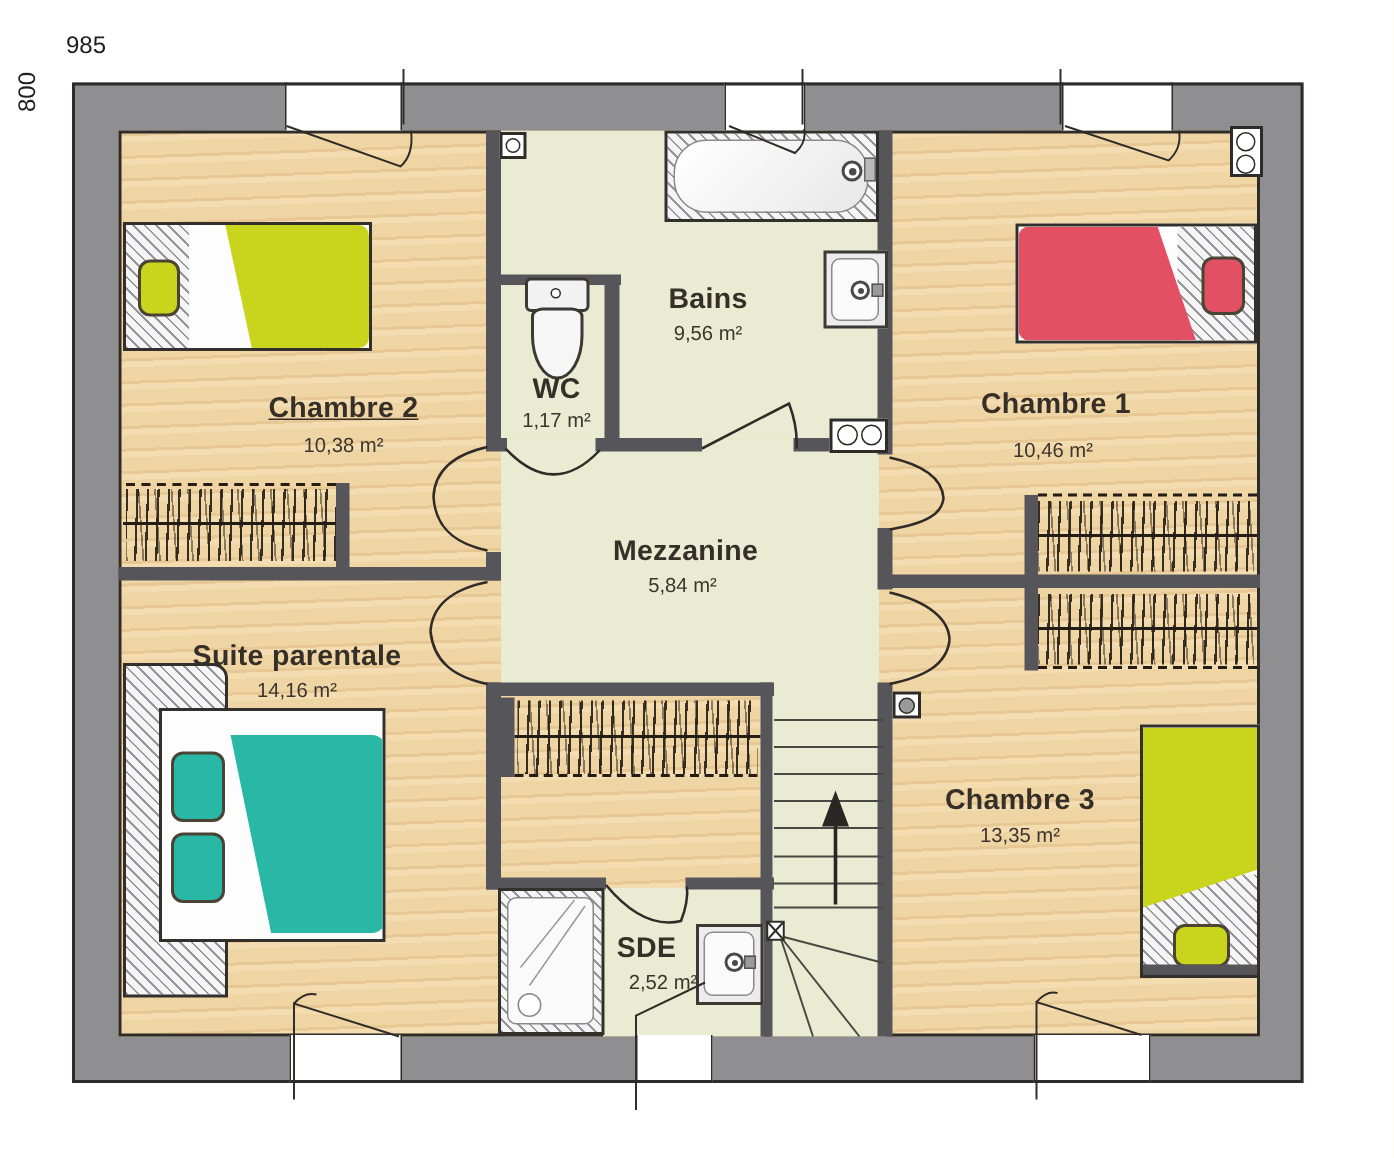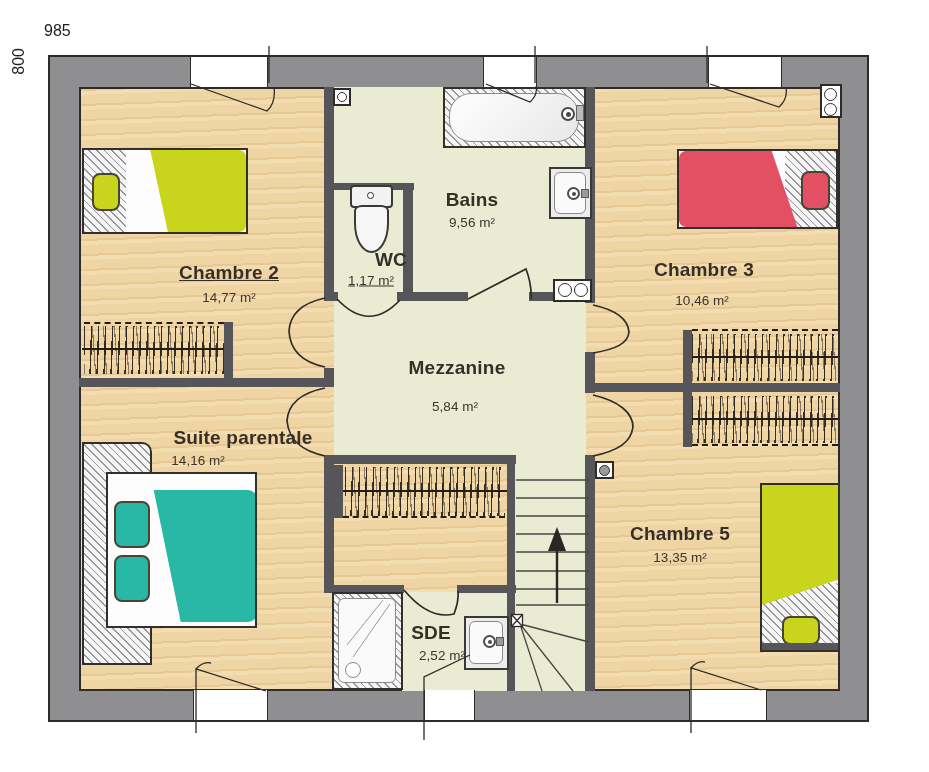--- a/index.html
+++ b/index.html
@@ -214,36 +214,36 @@
     <g>
       <path d="M 557,603 L 557,548" stroke="#2a2623" stroke-width="2.4" fill="none"></path>
       <polygon points="557,527 548,551 566,551" fill="#2a2623"></polygon>
     </g>
     <g stroke="#9a9a9a" stroke-width="1" fill="none">
       <path d="M 390,604 L 353,657 M 383,600 L 347,645"></path>
     </g>
   </svg>
 
   <div class="room-name" style="left:229px;top:273px;text-decoration:underline;">Chambre 2</div>
-  <div class="room-area" style="left:229px;top:297px;">14,77 m²</div>
-
-  <div class="room-name" style="left:371px;top:260px;margin-left:20px;">WC</div>
-  <div class="room-area" style="left:371px;top:280px;text-decoration:underline;">1,17 m²</div>
+  <div class="room-area" style="left:229px;top:297px;">10,38 m²</div>
+
+  <div class="room-name" style="left:371px;top:260px;">WC</div>
+  <div class="room-area" style="left:371px;top:280px;">1,17 m²</div>
 
   <div class="room-name" style="left:472px;top:200px;">Bains</div>
   <div class="room-area" style="left:472px;top:222px;">9,56 m²</div>
 
-  <div class="room-name" style="left:704px;top:270px;">Chambre 3</div>
+  <div class="room-name" style="left:704px;top:270px;">Chambre 1</div>
   <div class="room-area" style="left:702px;top:300px;">10,46 m²</div>
 
   <div class="room-name" style="left:457px;top:368px;">Mezzanine</div>
-  <div class="room-area" style="left:455px;top:390px;margin-top:16px;">5,84 m²</div>
-
-  <div class="room-name" style="left:198px;top:438px;margin-left:45px;">Suite parentale</div>
+  <div class="room-area" style="left:455px;top:390px;">5,84 m²</div>
+
+  <div class="room-name" style="left:198px;top:438px;">Suite parentale</div>
   <div class="room-area" style="left:198px;top:460px;">14,16 m²</div>
 
-  <div class="room-name" style="left:680px;top:534px;">Chambre 5</div>
+  <div class="room-name" style="left:680px;top:534px;">Chambre 3</div>
   <div class="room-area" style="left:680px;top:557px;">13,35 m²</div>
 
   <div class="room-name" style="left:431px;top:633px;">SDE</div>
   <div class="room-area" style="left:442px;top:655px;">2,52 m²</div>
 
 </div>
 
 </body></html>

